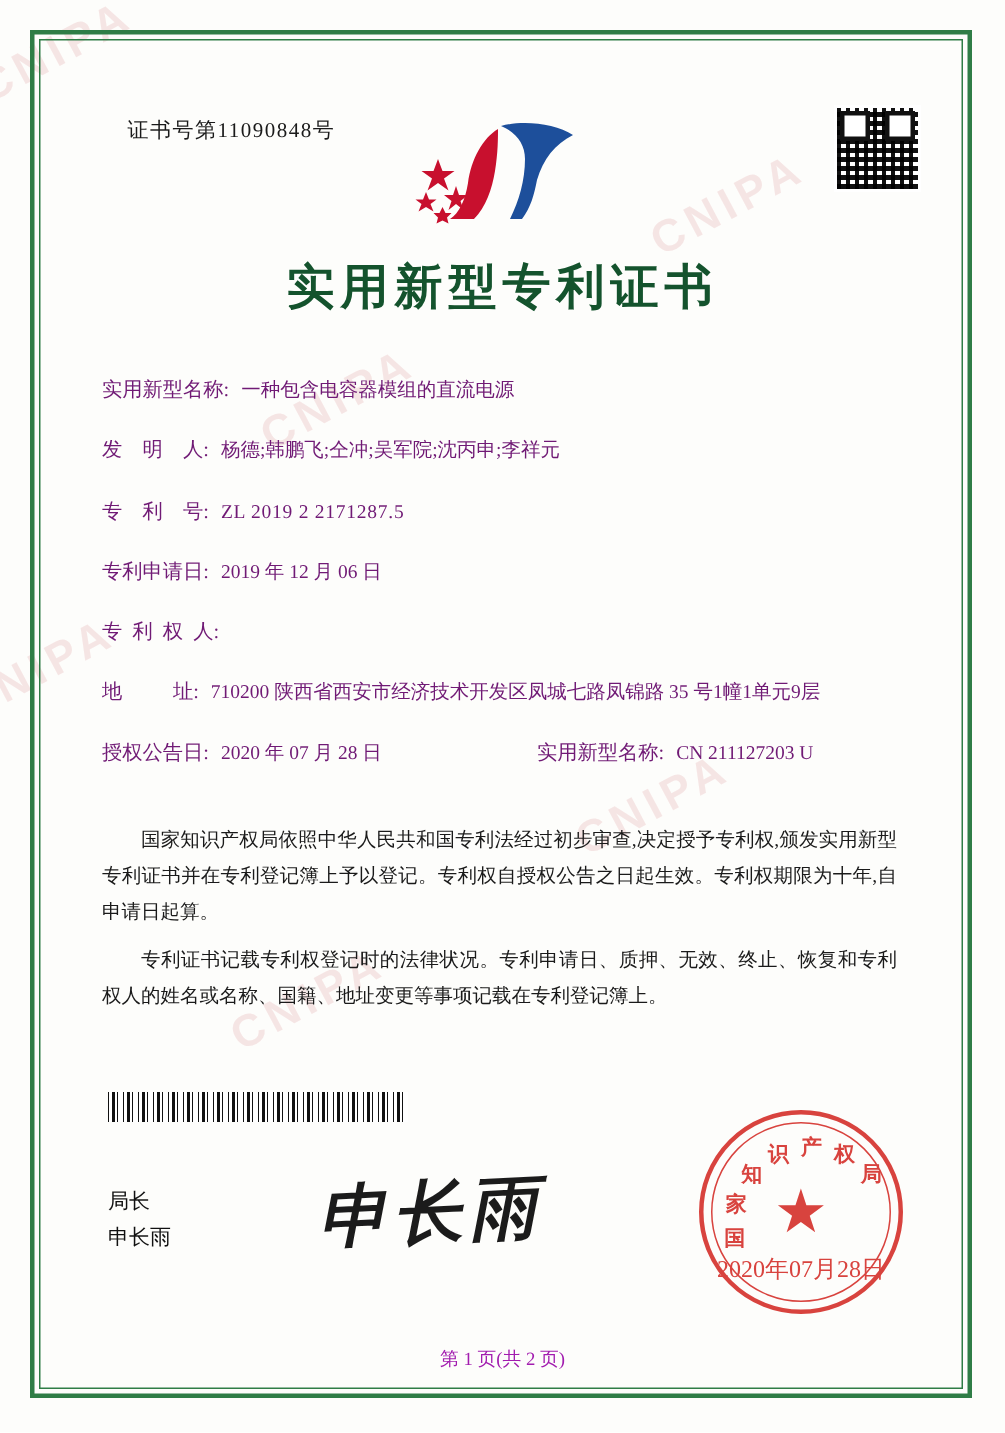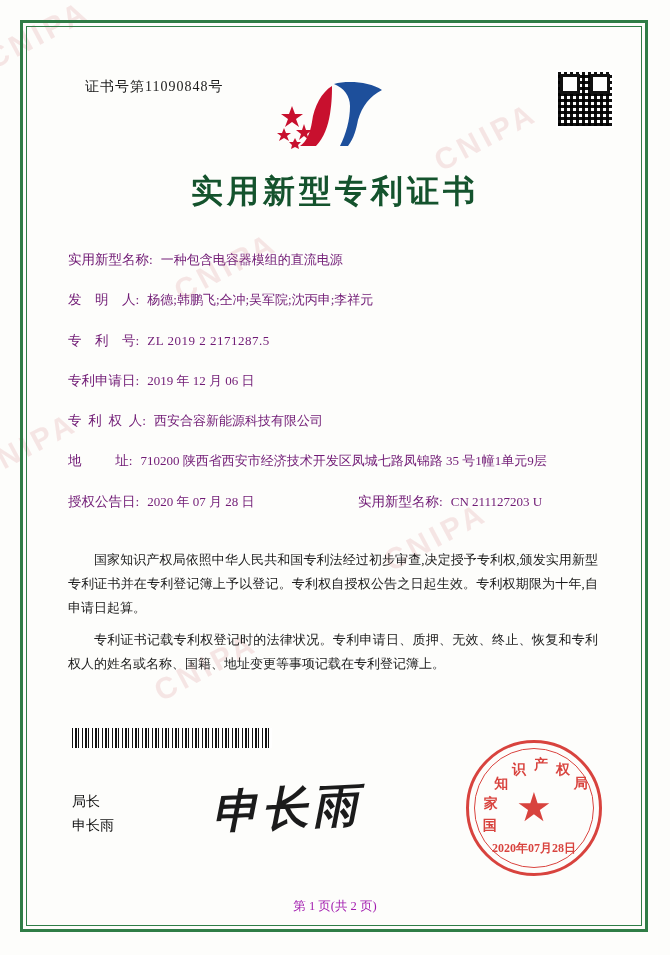--- a/index.html
+++ b/index.html
@@ -226,24 +226,24 @@
     left: 50%; top: 50%;
     font-size: 14px;
     font-weight: bold;
     transform-origin: 0 0;
   }
   .seal-date {
     position: absolute;
     left: 50%;
     bottom: 16px;
     transform: translateX(-50%);
-    font-size: 12px;
+    font-size: 16px;
     white-space: nowrap;
     color: #d42a24;
-    font-weight: bold;
+    font-weight: normal;
   }
 
   .page-number {
     position: absolute;
     left: 0; right: 0;
     top: 898px;
     text-align: center;
     font-size: 12.5px;
     color: #a21caf;
   }
@@ -297,21 +297,20 @@
       <div class="field-value num">ZL 2019 2 2171287.5</div>
     </div>
 
     <div class="field-row">
       <div class="field-label">专利申请日:</div>
       <div class="field-value">2019 年 12 月 06 日</div>
     </div>
 
     <div class="field-row">
       <div class="field-label">专  利  权  人:</div>
-      <div class="field-value">西安合容新能源科技有限公司</div>
     </div>
 
     <div class="field-row">
       <div class="field-label">地          址:</div>
       <div class="field-value">710200 陕西省西安市经济技术开发区凤城七路凤锦路 35 号1幢1单元9层</div>
     </div>
 
     <div class="two-col">
       <div class="cell left">
         <div class="field-label">授权公告日:</div>

